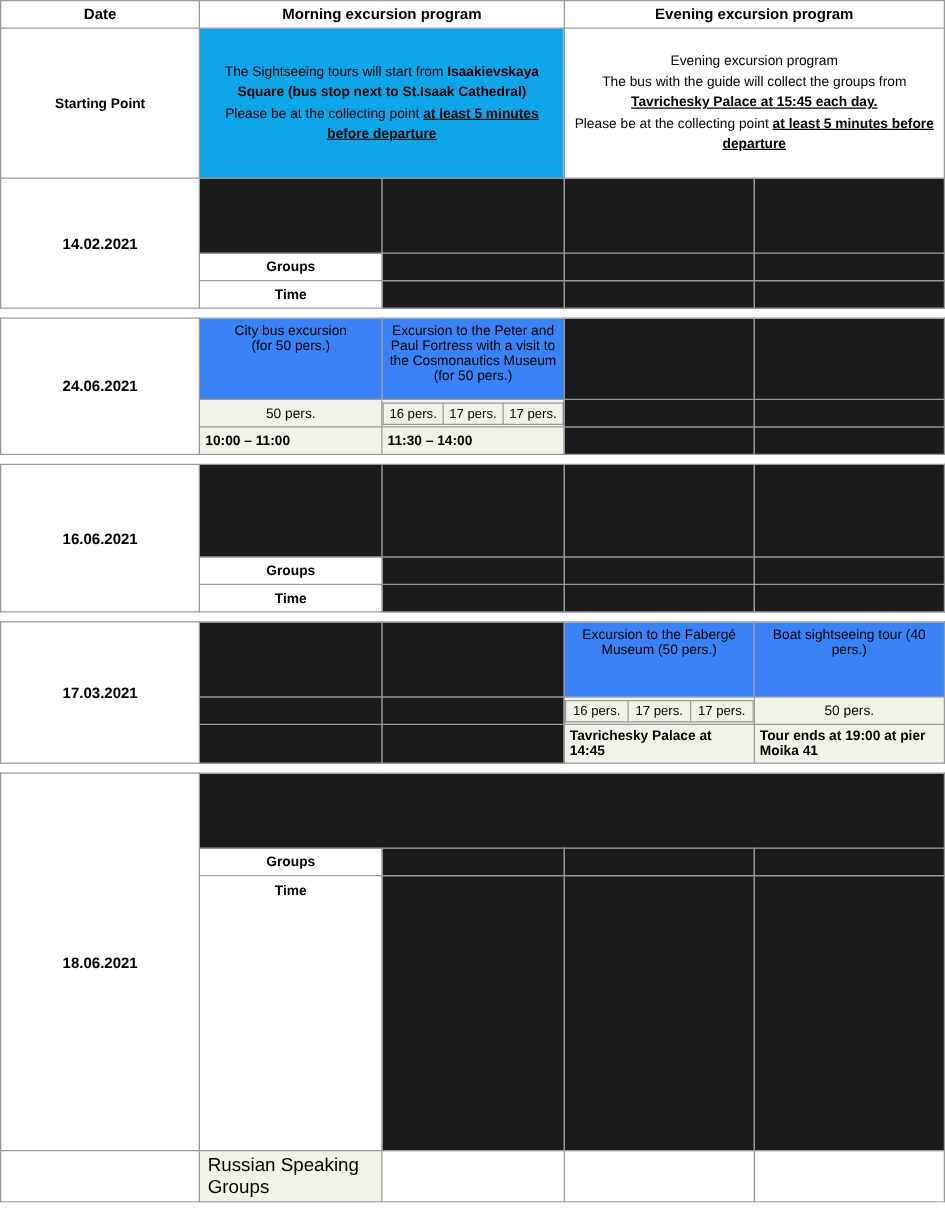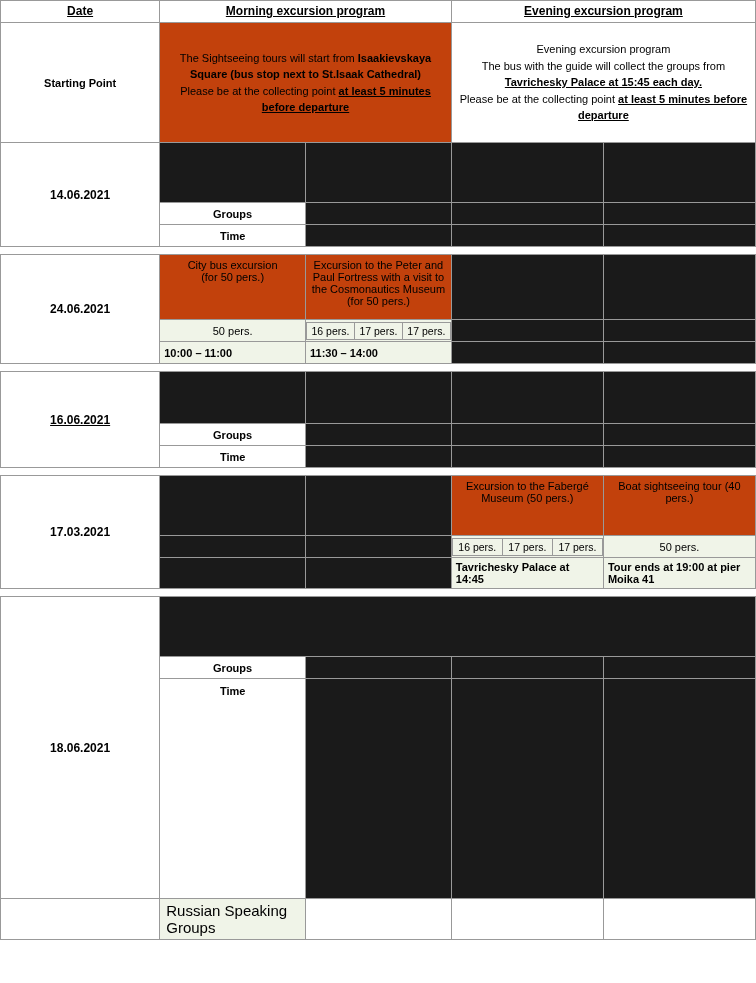--- a/index.html
+++ b/index.html
@@ -48,21 +48,21 @@
     }
     .starting-point-cell {
       font-weight: bold;
       font-size: 11px;
       vertical-align: middle;
       text-align: center;
       background: #fff;
       padding: 4px;
     }
     .content-light {
-      background: #c2410c;
+      background: #3b82f6;
       vertical-align: top;
       text-align: center;
       padding: 4px;
       font-size: 11px;
     }
     .content-dark {
       background: #1a1a1a;
       vertical-align: top;
     }
     .bold { font-weight: bold; }
@@ -96,43 +96,43 @@
     .sp-row { height: 120px; }
     .row-groups { height: 22px; }
     .row-time { height: 22px; }
   </style>
 </head>
 <body>
 
 <table>
 
   <thead>
-    <tr class="header-row" style="height:22px;text-decoration:underline;">
+    <tr class="header-row" style="height:22px;">
       <th class="col-date">Date</th>
       <th class="col-m1" colspan="2">Morning excursion program</th>
       <th class="col-e1" colspan="2">Evening excursion program</th>
     </tr>
   </thead>
   <tbody>
 
     <tr class="sp-row">
       <td class="starting-point-cell date-cell">Starting Point</td>
-      <td colspan="2" style="background:#c2410c; vertical-align:middle; text-align:center; padding:6px; font-size:11px; line-height:1.5;">
+      <td colspan="2" style="background:#0ea5e9; vertical-align:middle; text-align:center; padding:6px; font-size:11px; line-height:1.5;">
         <span>The Sightseeing tours will start from </span><span class="bold">Isaakievskaya Square (bus stop next to St.Isaak Cathedral)</span><br>
         <span>Please be at the collecting point </span><span class="underline bold">at least 5 minutes before departure</span>
       </td>
       <td colspan="2" style="background:#fff; vertical-align:middle; text-align:center; padding:6px; font-size:11px; line-height:1.5;">
         <span>Evening excursion program</span><br>
         <span>The bus with the guide will collect the groups from </span><span class="underline bold">Tavrichesky Palace at 15:45 each day.</span><br>
         <span>Please be at the collecting point </span><span class="underline bold">at least 5 minutes before departure</span>
       </td>
     </tr>
 
     <tr style="height:60px;">
-      <td class="date-cell" rowspan="3">14.06.2021</td>
+      <td class="date-cell" rowspan="3">14.02.2021</td>
       <td class="content-dark"></td>
       <td class="content-dark"></td>
       <td class="content-dark"></td>
       <td class="content-dark"></td>
     </tr>
     <tr class="row-groups">
       <td class="label-cell">Groups</td>
       <td class="groups-dark"></td>
       <td class="groups-dark"></td>
       <td class="groups-dark"></td>
@@ -175,21 +175,21 @@
       <td class="time-light bold">10:00 – 11:00</td>
       <td class="time-light bold">11:30 – 14:00</td>
       <td class="time-dark"></td>
       <td class="time-dark"></td>
     </tr>
 
     <tr style="height:8px; border:none;">
       <td colspan="5" style="border:none; background:#fff;"></td>
     </tr>
 
-    <tr style="height:52px;text-decoration:underline;">
+    <tr style="height:74px;">
       <td class="date-cell" rowspan="3">16.06.2021</td>
       <td class="content-dark"></td>
       <td class="content-dark"></td>
       <td class="content-dark"></td>
       <td class="content-dark"></td>
     </tr>
     <tr class="row-groups">
       <td class="label-cell">Groups</td>
       <td class="groups-dark"></td>
       <td class="groups-dark"></td>

